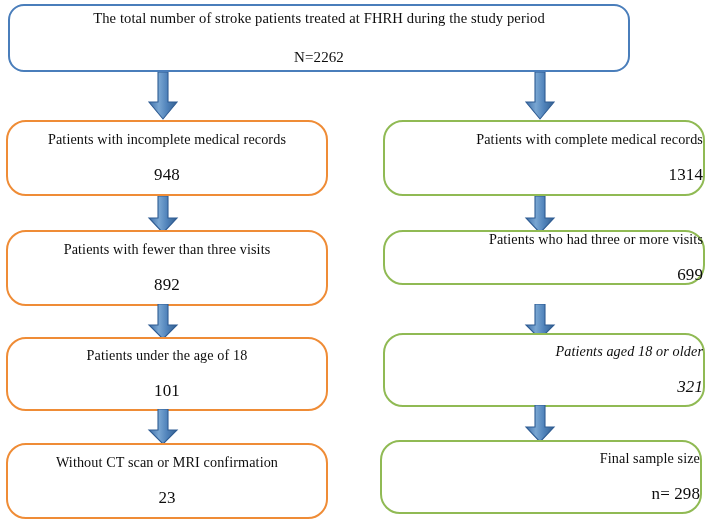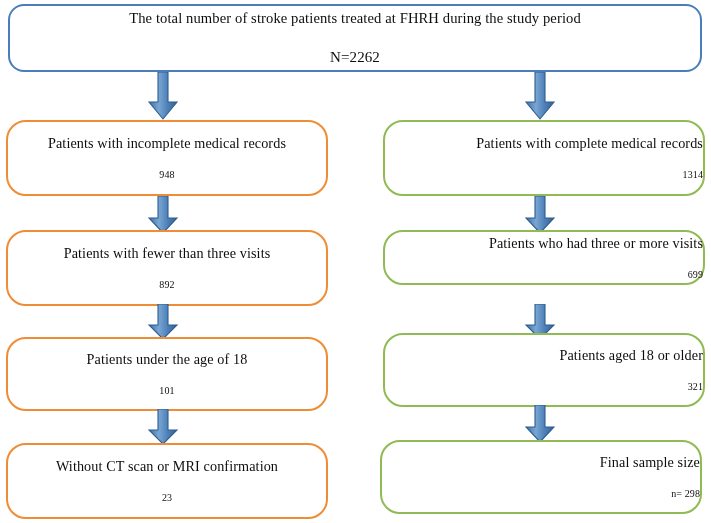--- a/index.html
+++ b/index.html
@@ -43,40 +43,40 @@
     align-items: flex-end;
   }
   .node-label {
     font-size: 14.2px;
     line-height: 1.15;
     text-align: center;
     white-space: nowrap;
     letter-spacing: 0.1px;
   }
   .node-count {
-    font-size: 10px;
+    font-size: 17px;
     line-height: 1.15;
     text-align: center;
     margin-top: 18px;
     letter-spacing: 0.1px;
   }
   .node.root .node-label { font-size: 14.6px; }
   .node.root .node-count { font-size: 15px; margin-top: 22px; }
 
   .arrow {
     position: absolute;
   }
   .arrow svg { display: block; }
 </style>
 </head>
 <body>
 
 <div id="flowchart">
 
-  <div class="node root" style="left:8px; top:4px; width:694px; height:68px;">
+  <div class="node root" style="left:8px; top:4px; width:622px; height:68px;">
     <div class="node-label">The total number of stroke patients treated at FHRH during the study period</div>
     <div class="node-count">N=2262</div>
   </div>
 
   <div class="arrow" style="left:147px; top:72px; width:32px; height:48px;">
     <svg width="32" height="48" viewBox="0 0 32 48">
       <defs>
         <linearGradient id="ag1" x1="0" y1="0" x2="1" y2="0">
           <stop offset="0%" stop-color="#3f6fa8"></stop>
           <stop offset="35%" stop-color="#79a6d2"></stop>
@@ -147,21 +147,21 @@
     <div class="node-label">Patients who had three or more visits</div>
     <div class="node-count">699</div>
   </div>
 
   <div class="arrow" style="left:524px; top:304px; width:32px; height:36px;">
     <svg width="32" height="36" viewBox="0 0 32 36">
       <polygon points="11,0 21,0 21,21 30,21 16,35 2,21 11,21" fill="url(#ag1)" stroke="#2f5c93" stroke-width="1.1"></polygon>
     </svg>
   </div>
 
-  <div class="node included" style="left:383px; top:333px; width:322px; height:74px;">
+  <div class="node included" style="left:383px; top:333px; width:322px; height:74px;font-style:italic;">
     <div class="node-label">Patients aged 18 or older</div>
     <div class="node-count">321</div>
   </div>
 
   <div class="arrow" style="left:524px; top:405px; width:32px; height:38px;">
     <svg width="32" height="38" viewBox="0 0 32 38">
       <polygon points="11,0 21,0 21,22 30,22 16,37 2,22 11,22" fill="url(#ag1)" stroke="#2f5c93" stroke-width="1.1"></polygon>
     </svg>
   </div>
 

